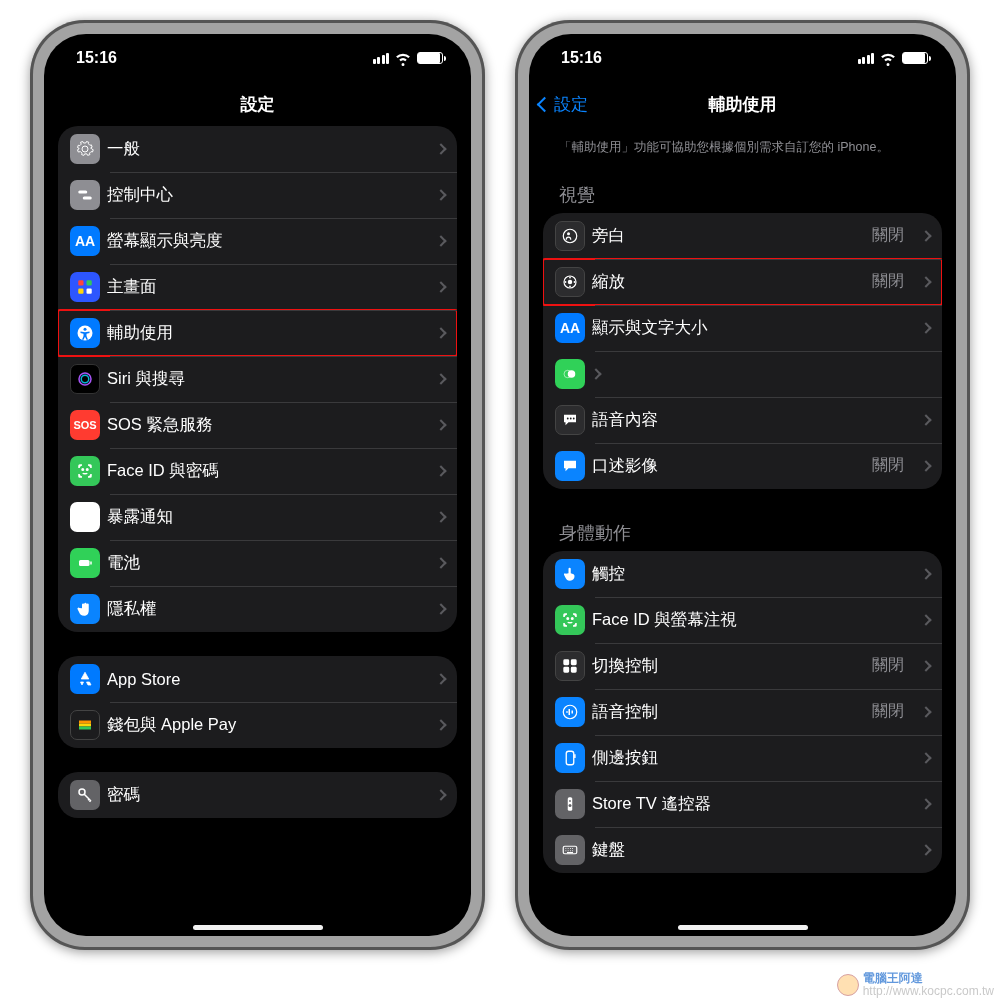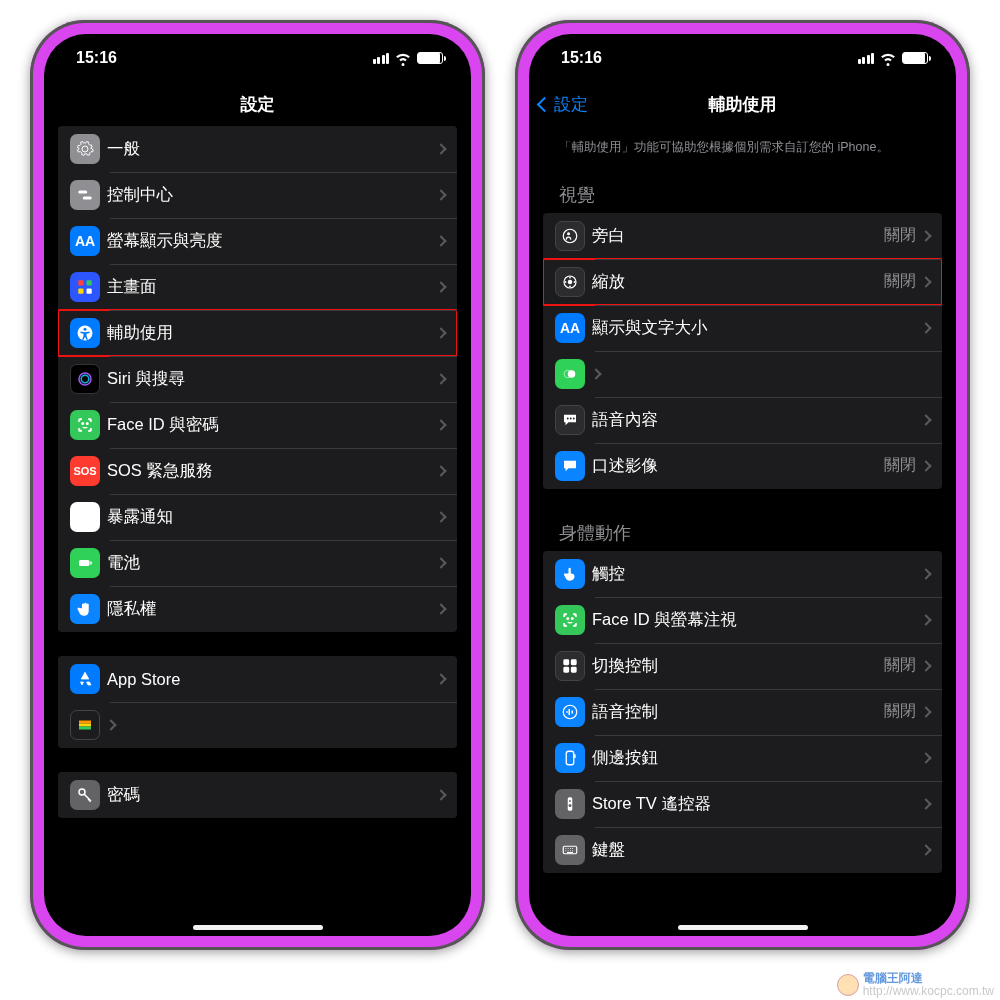--- a/index.html
+++ b/index.html
@@ -8,21 +8,21 @@
     background: #ffffff;
     font-family: -apple-system, "Helvetica Neue", Arial, sans-serif;
     display: flex;
     gap: 30px;
     padding: 20px 30px 40px 30px;
     justify-content: center;
     position: relative;
   }
   .phone {
     width: 509px; height: 930px;
-    background: #d946ef;
+    background: #a3a3a3;
     border-radius: 55px;
     padding: 14px;
     position: relative;
     box-shadow: inset 0 0 0 3px #555, 0 2px 12px rgba(0,0,0,.4);
   }
   .screen {
     width: 100%; height: 100%;
     background: #000;
     border-radius: 42px;
     overflow: hidden;
@@ -81,21 +81,21 @@
   .desc {
     color:#8e8e93; font-size:12.5px; line-height:1.5;
     padding: 12px 16px 18px 16px;
   }
   .section-h {
     color:#8e8e93; font-size:18px;
     padding: 8px 16px 6px 16px;
   }
   .group {
     background:#1c1c1e;
-    border-radius:4px;
+    border-radius:20px;
     overflow:hidden;
     margin-bottom: 24px;
   }
   .row {
     display:flex; align-items:center;
     height:46px;
     padding: 0 12px;
     position:relative;
   }
   .row + .row::before {
@@ -103,21 +103,21 @@
     position:absolute; top:0; left:52px; right:0;
     height:0.6px; background:#3a3a3c;
   }
   .row .ic {
     width:30px; height:30px; border-radius:7px;
     display:flex;align-items:center;justify-content:center;
     font-size:15px; color:#fff; flex: 0 0 30px;
     margin-right:7px;
   }
   .row .lbl { flex:1; font-size:16.5px; }
-  .row .val { color:#8e8e93; font-size:16px; margin-right:6px; }
+  .row .val { color:#8e8e93; font-size:16px; margin-right:18px; }
   .row .chev {
     width:8px;height:8px;border-top:2px solid #5a5a5e;border-right:2px solid #5a5a5e;
     transform:rotate(45deg);
   }
   .highlight { outline:2.5px solid #e11; outline-offset:-1px; border-radius:2px; }
   .home-ind {
     position:absolute; bottom:6px; left:50%; transform:translateX(-50%);
     width:130px; height:5px; background:#fff; border-radius:3px; opacity:.95;
   }
   
@@ -220,36 +220,36 @@
             <span class="ic bg-black">
               <svg class="svg-ic" viewBox="0 0 24 24">
                 <circle cx="12" cy="12" r="8" fill="none" stroke="#a855f7" stroke-width="2"></circle>
                 <circle cx="12" cy="12" r="5" fill="none" stroke="#06b6d4" stroke-width="2"></circle>
               </svg>
             </span>
             <span class="lbl">Siri 與搜尋</span>
             <span class="chev"></span>
           </div>
           <div class="row">
+            <span class="ic bg-red">
+              <span style="font-size:11px;font-weight:800;color:#fff">SOS</span>
+            </span>
+            <span class="lbl">SOS 緊急服務</span>
+            <span class="chev"></span>
+          </div>
+          <div class="row">
             <span class="ic bg-green">
               <svg class="svg-ic" viewBox="0 0 24 24" fill="none" stroke="#fff" stroke-width="2">
                 <path d="M4 8V5a1 1 0 011-1h3M20 8V5a1 1 0 00-1-1h-3M4 16v3a1 1 0 001 1h3M20 16v3a1 1 0 01-1 1h-3"></path>
                 <circle cx="9" cy="10" r="1" fill="#fff"></circle>
                 <circle cx="15" cy="10" r="1" fill="#fff"></circle>
                 <path d="M9 15c1 1 5 1 6 0"></path>
               </svg>
             </span>
             <span class="lbl">Face ID 與密碼</span>
-            <span class="chev"></span>
-          </div>
-          <div class="row">
-            <span class="ic bg-red">
-              <span style="font-size:11px;font-weight:800;color:#fff">SOS</span>
-            </span>
-            <span class="lbl">SOS 緊急服務</span>
             <span class="chev"></span>
           </div>
           <div class="row">
             <span class="ic bg-redw">
               <svg class="svg-ic" viewBox="0 0 24 24" fill="#ff3b30">
                 <circle cx="7" cy="7" r="3"></circle>
                 <circle cx="17" cy="7" r="3"></circle>
                 <circle cx="7" cy="17" r="3"></circle>
                 <circle cx="17" cy="17" r="3"></circle>
                 <circle cx="12" cy="12" r="2"></circle>
@@ -289,20 +289,21 @@
             <span class="chev"></span>
           </div>
           <div class="row">
             <span class="ic bg-wall">
               <svg class="svg-ic" viewBox="0 0 24 24">
                 <rect x="4" y="6" width="16" height="4" fill="#ff9500"></rect>
                 <rect x="4" y="10" width="16" height="4" fill="#ffd60a"></rect>
                 <rect x="4" y="14" width="16" height="4" fill="#34c759"></rect>
               </svg>
             </span>
+            <span class="lbl">錢包與 Apple Pay</span>
             <span class="chev"></span>
           </div>
         </div>
         <div class="group">
           <div class="row">
             <span class="ic bg-gray2">
               <svg class="svg-ic" viewBox="0 0 24 24">
                 <circle cx="8" cy="8" r="4" fill="none" stroke="#fff" stroke-width="2"></circle>
                 <path d="M11 11l8 8M16 19l2-2M18 21l2-2" stroke="#fff" stroke-width="2"></path>
               </svg>

